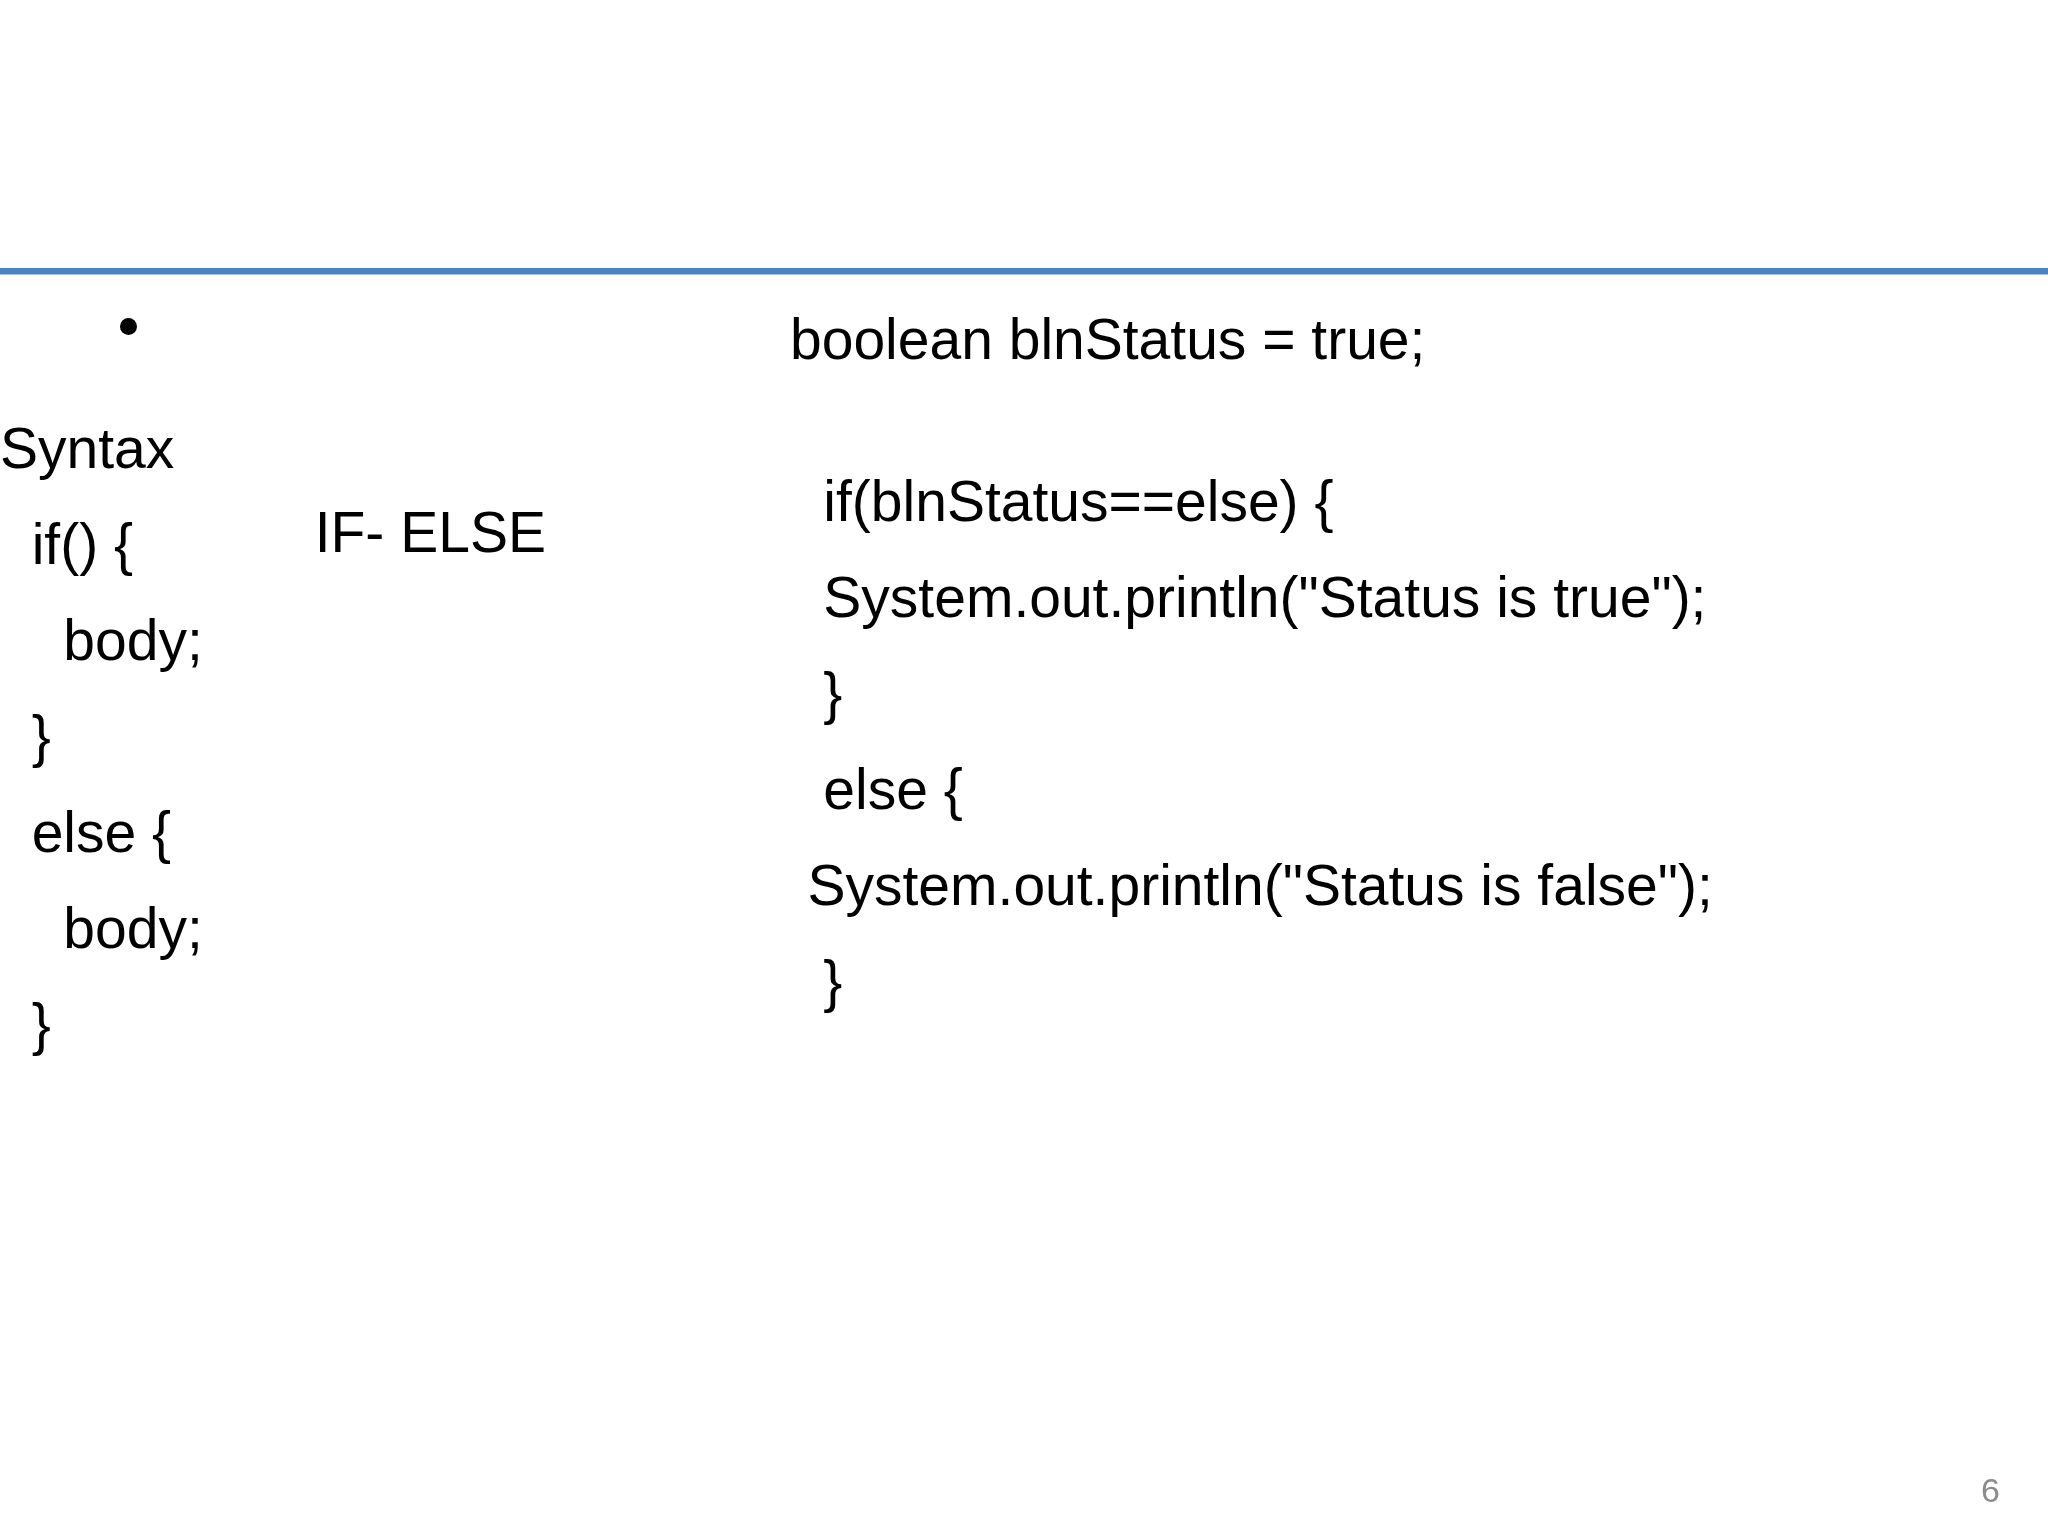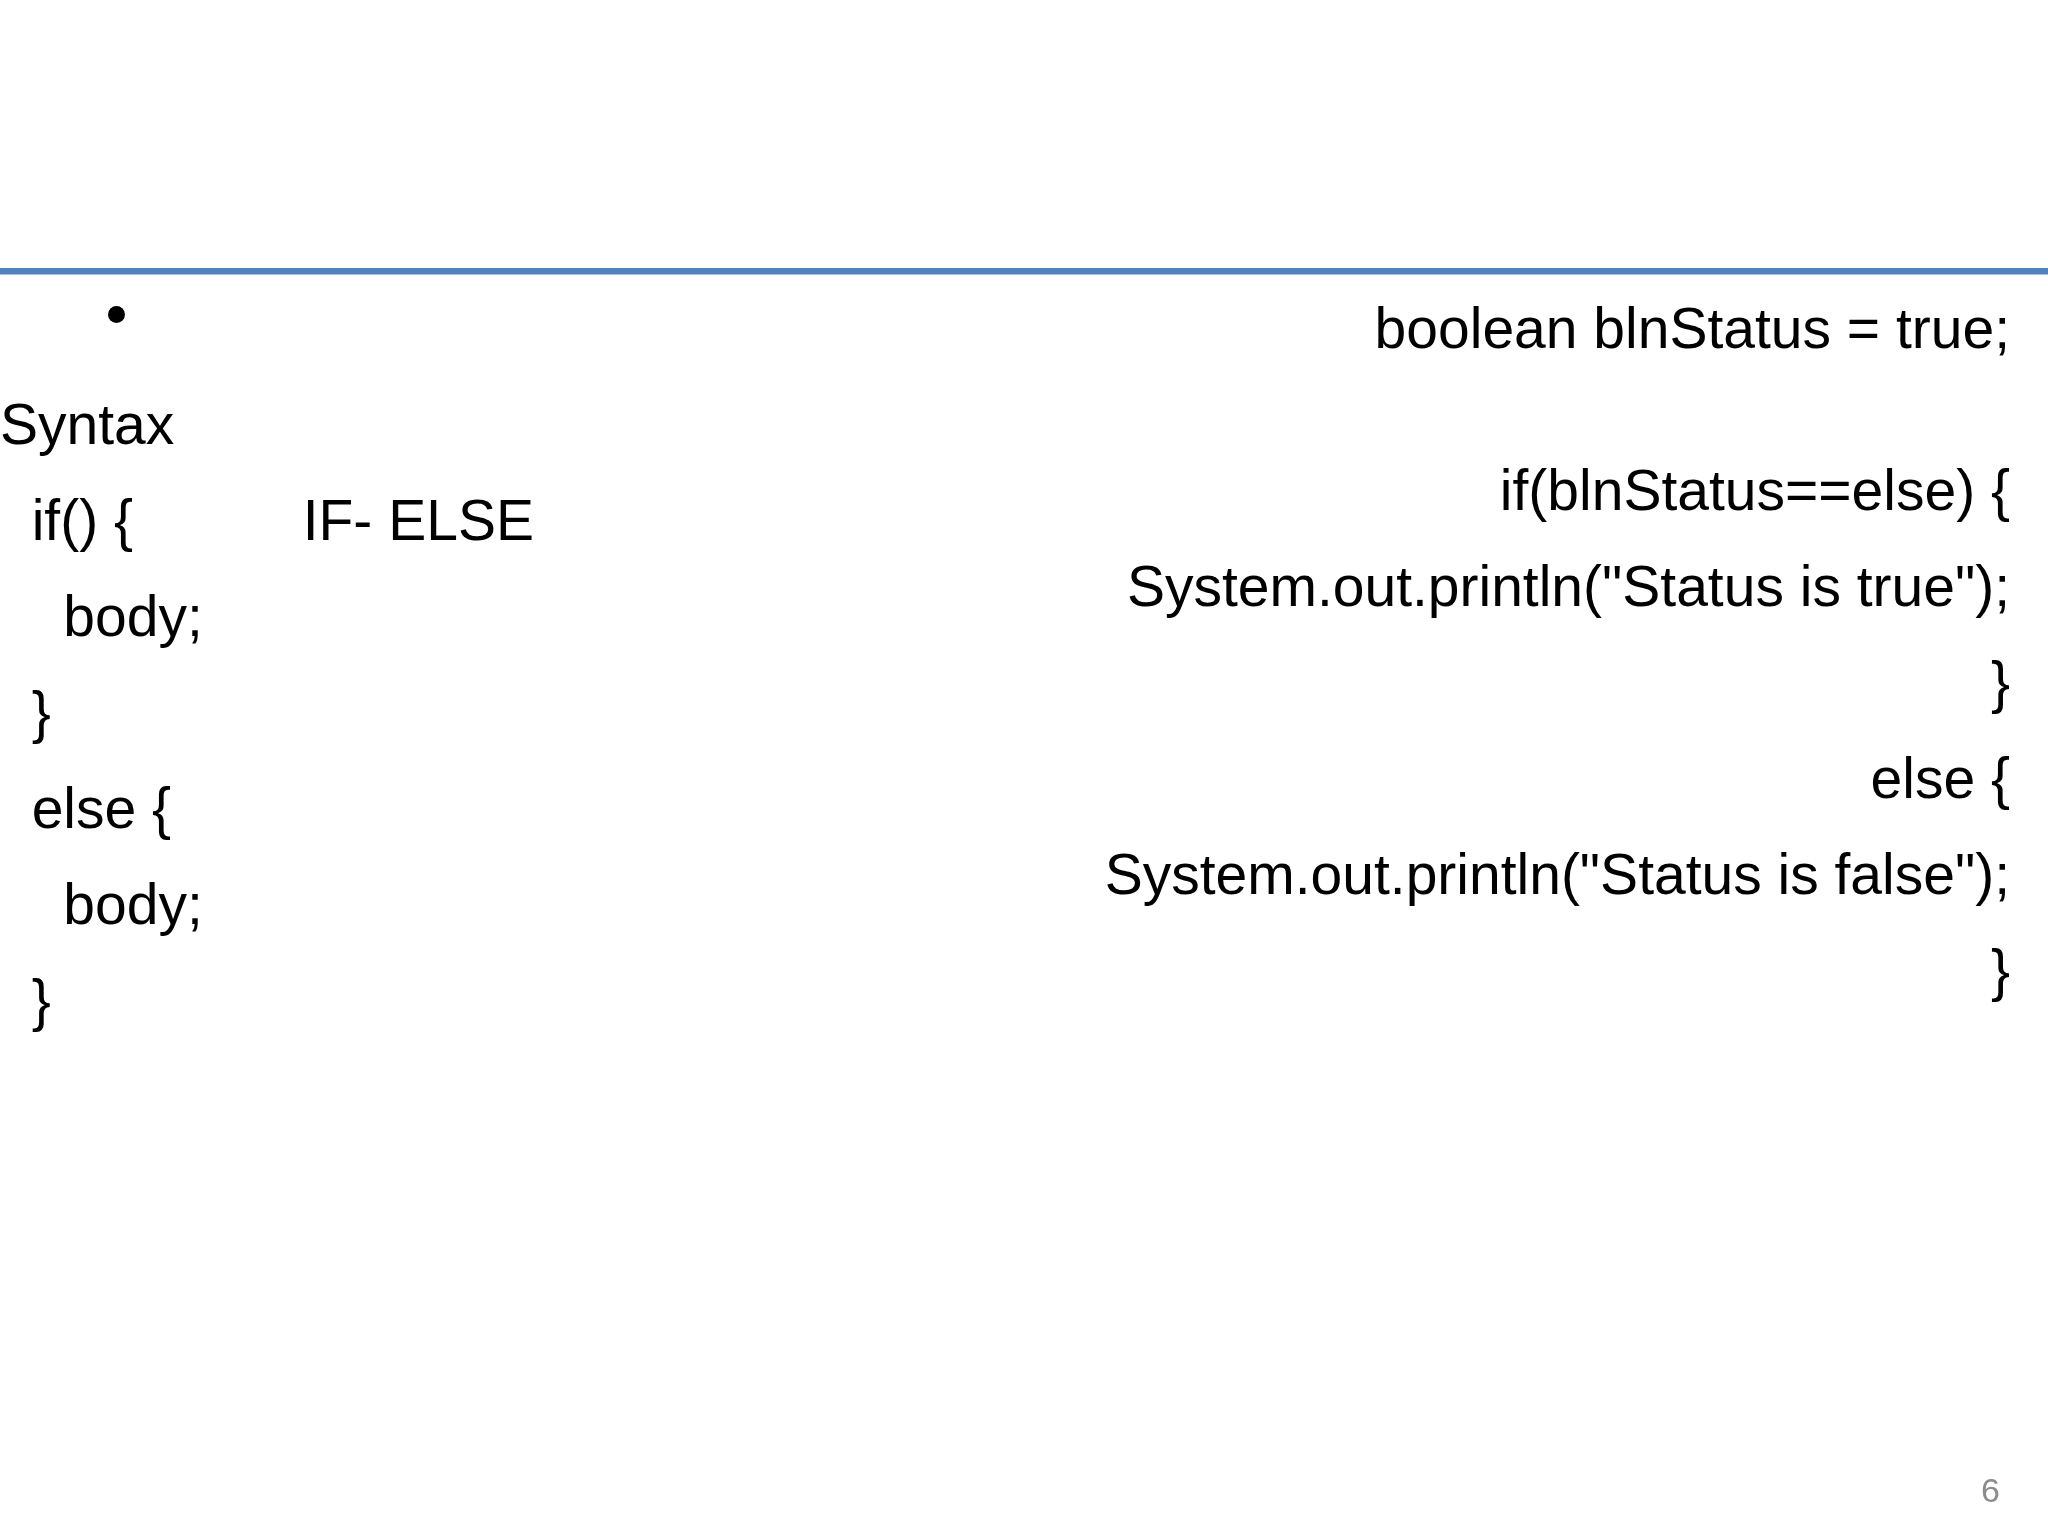--- a/index.html
+++ b/index.html
@@ -66,21 +66,21 @@
   
   .col-left {
     position: absolute;
     left: 0px;
     top: 0px;
     width: 700px;
   }
   .bullet-row {
     position: relative;
     display: block;
-    margin: 0;
+    margin: 12px;
     padding: 0 0 0 96px;
     height: 96px;
     line-height: 96px;
     font-size: 57px;
     color: #000000;
     white-space: pre;
   }
   .bullet-dot {
     position: absolute;
     left: 108px;
@@ -103,23 +103,22 @@
     line-height: 96px;
     font-size: 57px;
     color: #000000;
     white-space: pre;
   }
 
   
   .col-right {
     position: absolute;
     left: 760px;
-    top: 0px;
+    top: 11px;
     width: 1250px;
-    text-align: right;
   }
   .code-line-right {
     display: block;
     height: 96px;
     line-height: 96px;
     font-size: 57px;
     color: #000000;
     white-space: pre;
   }
   .rc-gap {

